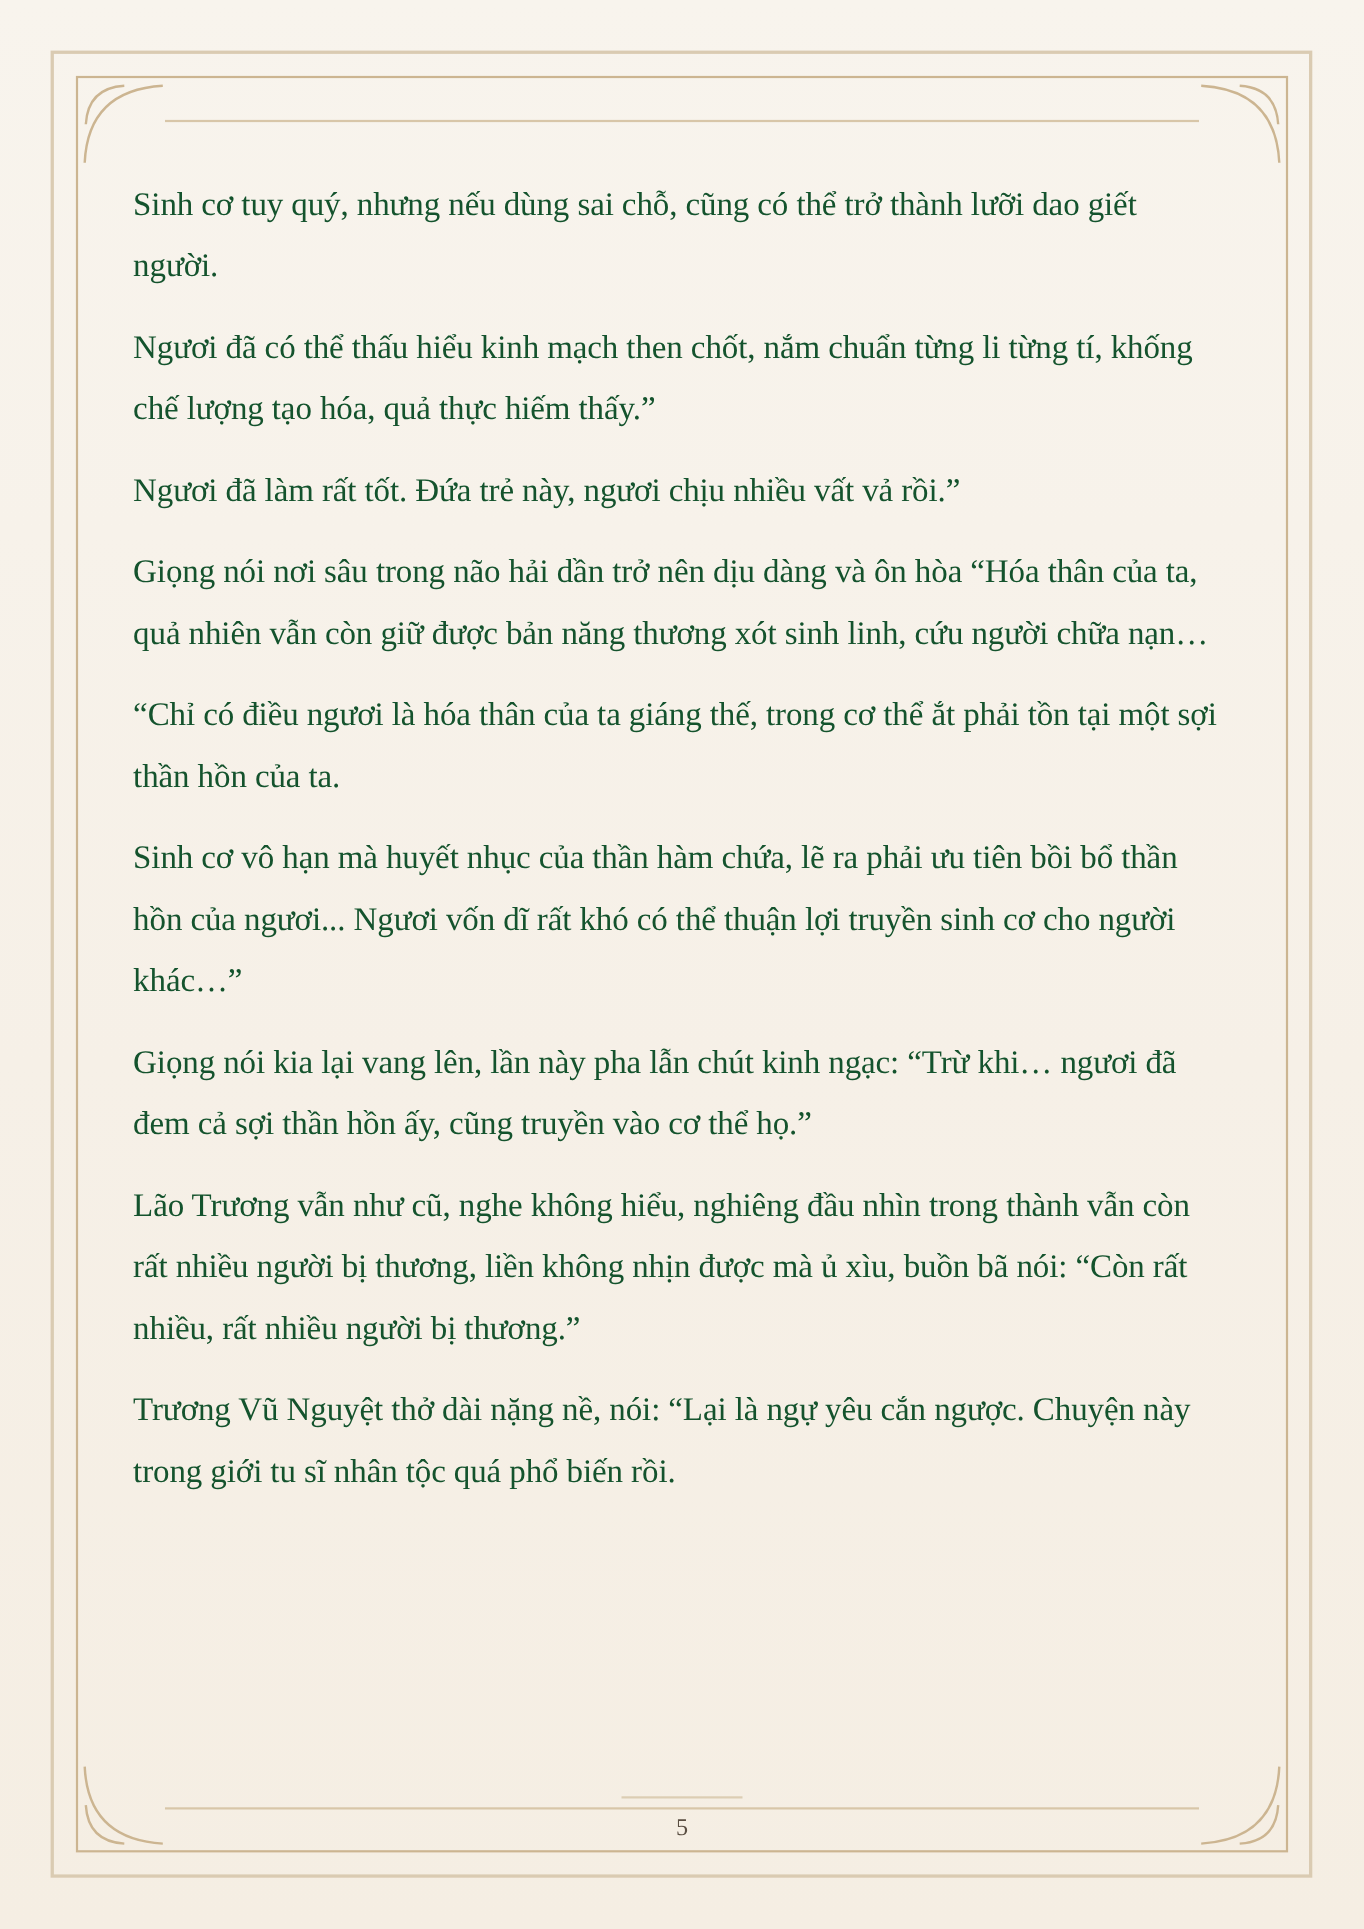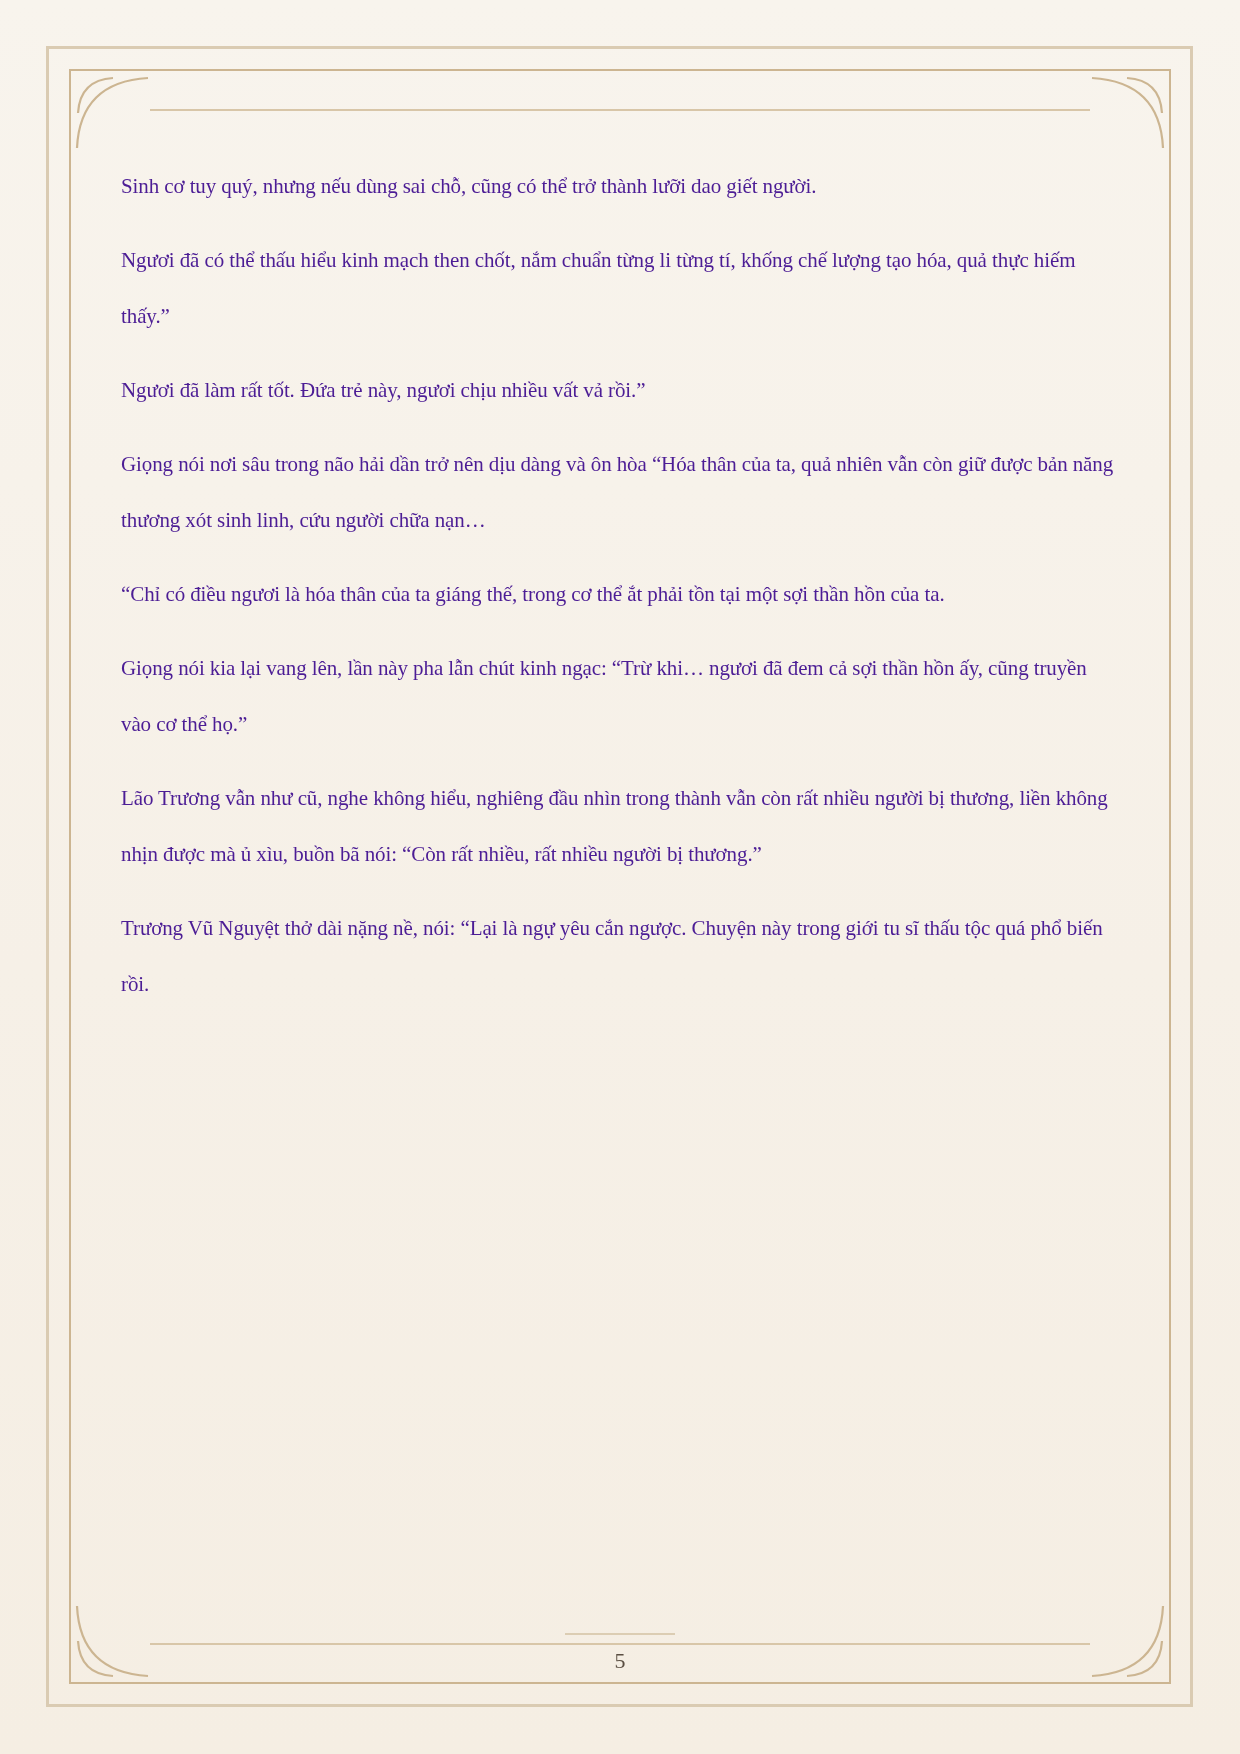--- a/index.html
+++ b/index.html
@@ -49,22 +49,22 @@
     .corner-tl { left: 72px; top: 72px; }
     .corner-tr { left: 1078px; top: 72px; transform: scaleX(-1); }
     .corner-bl { left: 72px; top: 1592px; transform: scaleY(-1); }
     .corner-br { left: 1078px; top: 1592px; transform: scale(-1, -1); }
 
     .content {
       position: absolute;
       left: 121px;
       top: 158px;
       width: 994px;
-      color: #4c1d95;
-      font-size: 21px;
+      color: #14532d;
+      font-size: 30px;
       line-height: 56px;
       letter-spacing: -0.1px;
     }
     .content p {
       margin: 0 0 18px 0;
       padding: 0;
     }
     .page-number {
       position: absolute;
       left: 570px;
@@ -108,20 +108,21 @@
 </div>
 
 <div class="rule rule-top"></div>
 
 <div class="content">
   <p>Sinh cơ tuy quý, nhưng nếu dùng sai chỗ, cũng có thể trở thành lưỡi dao giết người.</p>
   <p>Ngươi đã có thể thấu hiểu kinh mạch then chốt, nắm chuẩn từng li từng tí, khống chế lượng tạo hóa, quả thực hiếm thấy.”</p>
   <p>Ngươi đã làm rất tốt. Đứa trẻ này, ngươi chịu nhiều vất vả rồi.”</p>
   <p>Giọng nói nơi sâu trong não hải dần trở nên dịu dàng và ôn hòa “Hóa thân của ta, quả nhiên vẫn còn giữ được bản năng thương xót sinh linh, cứu người chữa nạn…</p>
   <p>“Chỉ có điều ngươi là hóa thân của ta giáng thế, trong cơ thể ắt phải tồn tại một sợi thần hồn của ta.</p>
+  <p>Sinh cơ vô hạn mà huyết nhục của thần hàm chứa, lẽ ra phải ưu tiên bồi bổ thần hồn của ngươi... Ngươi vốn dĩ rất khó có thể thuận lợi truyền sinh cơ cho người khác…”</p>
   <p>Giọng nói kia lại vang lên, lần này pha lẫn chút kinh ngạc: “Trừ khi… ngươi đã đem cả sợi thần hồn ấy, cũng truyền vào cơ thể họ.”</p>
   <p>Lão Trương vẫn như cũ, nghe không hiểu, nghiêng đầu nhìn trong thành vẫn còn rất nhiều người bị thương, liền không nhịn được mà ủ xìu, buồn bã nói: “Còn rất nhiều, rất nhiều người bị thương.”</p>
-  <p>Trương Vũ Nguyệt thở dài nặng nề, nói: “Lại là ngự yêu cắn ngược. Chuyện này trong giới tu sĩ thấu tộc quá phổ biến rồi.</p>
+  <p>Trương Vũ Nguyệt thở dài nặng nề, nói: “Lại là ngự yêu cắn ngược. Chuyện này trong giới tu sĩ nhân tộc quá phổ biến rồi.</p>
 </div>
 
 <div class="rule rule-short"></div>
 <div class="rule rule-bottom"></div>
 <div class="page-number">5</div>
 
 </body></html>

